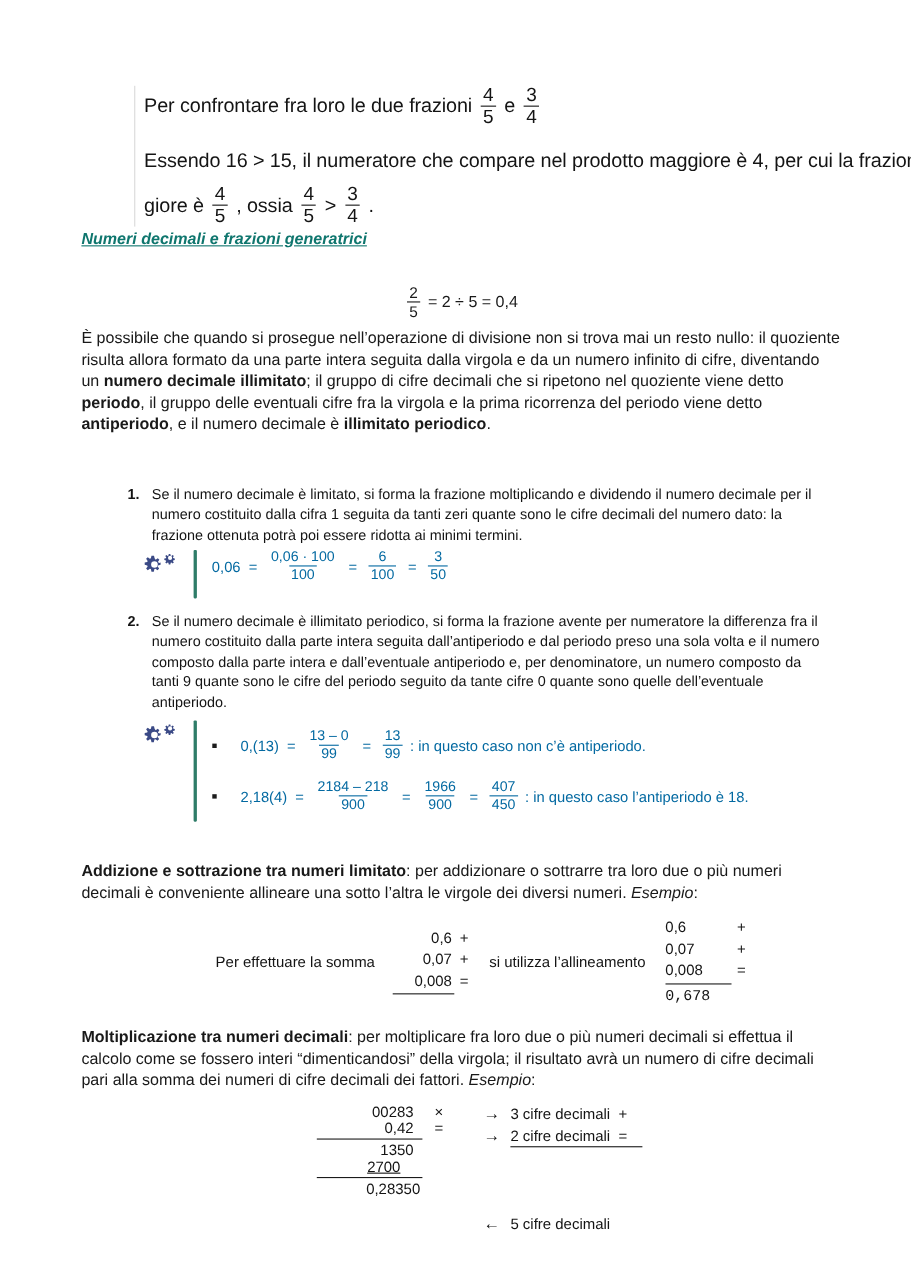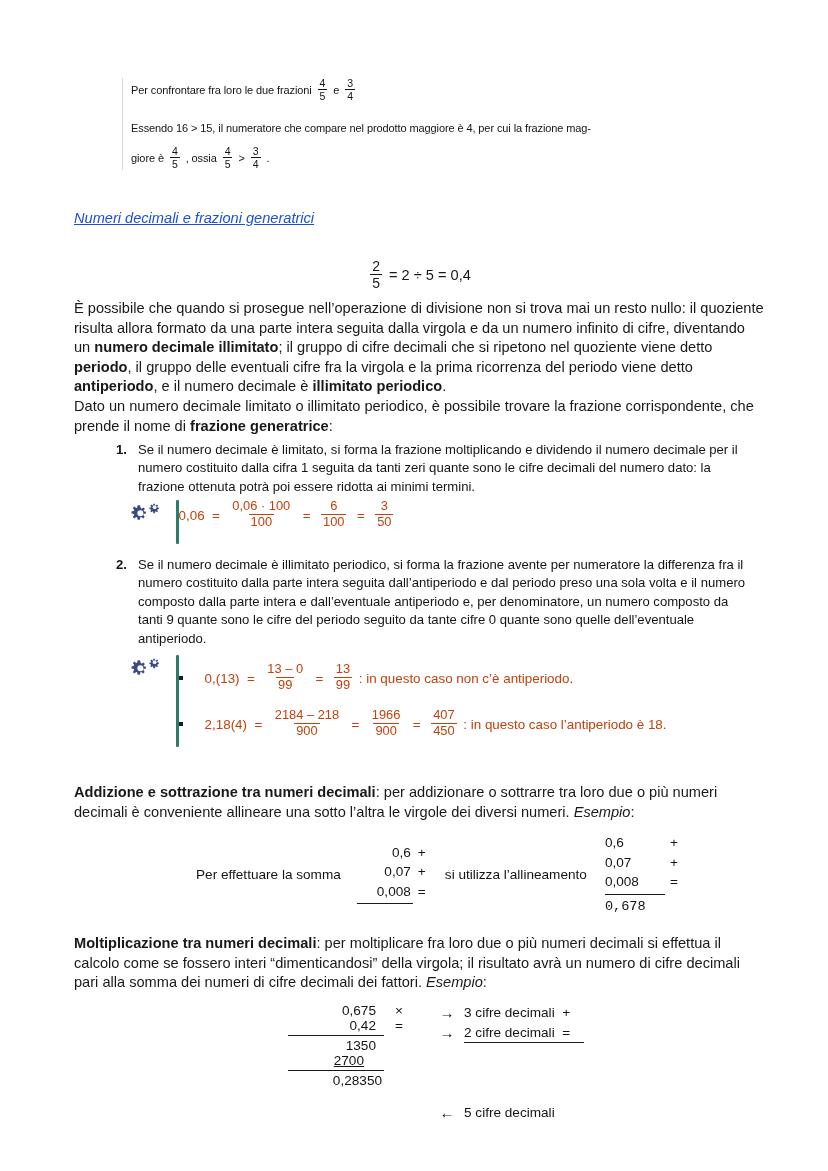--- a/index.html
+++ b/index.html
@@ -29,40 +29,40 @@
     line-height: 19.6px;
     color: #191919;
     text-align: left;
   }
   .b { font-weight: bold; }
   .i { font-style: italic; }
 
   .section-head {
     font-family: "Liberation Sans", sans-serif;
     font-size: 14.6px;
-    font-weight: normal;
+    font-weight: bold;
     font-style: italic;
     text-decoration: underline;
-    color: #1d4ed8;
+    color: #0f766e;
     line-height: 19px;
   }
 
   
   .scan-block {
     position: absolute;
     left: 122px;
     top: 78px;
     width: 690px;
     border-left: 1.5px solid #d9d9d9;
     padding-left: 8px;
     box-sizing: border-box;
   }
   .scan-line {
     font-family: "Liberation Sans", sans-serif;
-    font-size: 11px;
+    font-size: 18px;
     color: #141414;
     display: flex;
     align-items: center;
     flex-wrap: wrap;
     white-space: pre;
     letter-spacing: -0.1px;
   }
   .scan-line.l1 { margin-bottom: 14px; }
   .scan-line.l2 { margin-bottom: 12px; margin-top: 20px; }
 
@@ -146,22 +146,23 @@
     padding-top: 1px;
   }
   .teal-rule {
     width: 2.6px;
     background: #2e7c68;
     flex: 0 0 2.6px;
     align-self: stretch;
     border-radius: 1px;
   }
   .example-body {
+    padding-left: 14px;
     font-size: 13.4px;
-    color: #c2410c;
+    color: #0369a1;
     display: flex;
     flex-direction: column;
     justify-content: center;
   }
   .ex-row {
     display: flex;
     align-items: center;
     white-space: pre;
     min-height: 30px;
   }
@@ -298,23 +299,20 @@
         <span class="den">5</span>
       </span>
       <span> = 2 ÷ 5 = 0,4</span>
     </div>
   </div>
 
   <div class="col body-text" style="top:299px;">
     <span>È possibile che quando si prosegue nell’operazione di divisione non si trova mai un resto nullo: il quoziente risulta allora formato da una parte intera seguita dalla virgola e da un numero infinito di cifre, diventando un </span><span class="b">numero decimale illimitato</span><span>; il gruppo di cifre decimali che si ripetono nel quoziente viene detto </span><span class="b">periodo</span><span>, il gruppo delle eventuali cifre fra la virgola e la prima ricorrenza del periodo viene detto </span><span class="b">antiperiodo</span><span>, e il numero decimale è </span><span class="b">illimitato periodico</span><span>.</span>
   </div>
 
-  <div class="col body-text" style="top:397px;">
-    <span>Dato un numero decimale limitato o illimitato periodico, è possibile trovare la frazione corrispondente, che prende il nome di </span><span class="b">frazione generatrice</span><span>:</span>
-  </div>
 
   <div class="numlist" style="top:441px;">
     <div class="li">
       <span class="marker">1.</span>
       <span class="li-body">Se il numero decimale è limitato, si forma la frazione moltiplicando e dividendo il numero decimale per il numero costituito dalla cifra 1 seguita da tanti zeri quante sono le cifre decimali del numero dato: la frazione ottenuta potrà poi essere ridotta ai minimi termini.</span>
     </div>
   </div>
 
   <div class="example" style="left:130px; top:500px; height:44px;">
     <div class="gear-wrap">
@@ -407,21 +405,21 @@
           <span class="den">450</span>
         </span>
         <span> : in questo caso l’antiperiodo è 18.</span>
       </div>
 
     </div>
   </div>
 
 
   <div class="col body-text" style="top:783px;">
-    <span class="b">Addizione e sottrazione tra numeri decimali</span><span>: per addizionare o sottrarre tra loro due o più numeri decimali è conveniente allineare una sotto l’altra le virgole dei diversi numeri. </span><span class="i">Esempio</span><span>:</span>
+    <span class="b">Addizione e sottrazione tra numeri limitato</span><span>: per addizionare o sottrarre tra loro due o più numeri decimali è conveniente allineare una sotto l’altra le virgole dei diversi numeri. </span><span class="i">Esempio</span><span>:</span>
   </div>
 
   <div class="sum-example" style="left:196px; top:833px;">
 
     <span style="margin-right:16px;">Per effettuare la somma</span>
 
     <div class="arith" style="width:70px;">
       <div class="r">
         <span style="flex:1;text-align:right;padding-right:6px;">0,6</span>
         <span style="width:10px;text-align:center;">+</span>
@@ -461,21 +459,21 @@
   </div>
 
   <div class="col body-text" style="top:934px;">
     <span class="b">Moltiplicazione tra numeri decimali</span><span>: per moltiplicare fra loro due o più numeri decimali si effettua il calcolo come se fossero interi “dimenticandosi” della virgola; il risultato avrà un numero di cifre decimali pari alla somma dei numeri di cifre decimali dei fattori. </span><span class="i">Esempio</span><span>:</span>
   </div>
 
   <div class="mult-example" style="left:288px; top:1003px;">
 
     <div class="mult-left">
       <div class="mr">
-        <span class="num-cell">0,675</span>
+        <span class="num-cell">00283</span>
         <span class="op-cell">×</span>
       </div>
       <div class="mr">
         <span class="num-cell">0,42</span>
         <span class="op-cell">=</span>
       </div>
       <div style="border-top:1.4px solid #1a1a1a; width:96px; margin:2px 0;"></div>
       <div class="mr">
         <span class="num-cell">1350</span>
         <span class="op-cell"></span>

